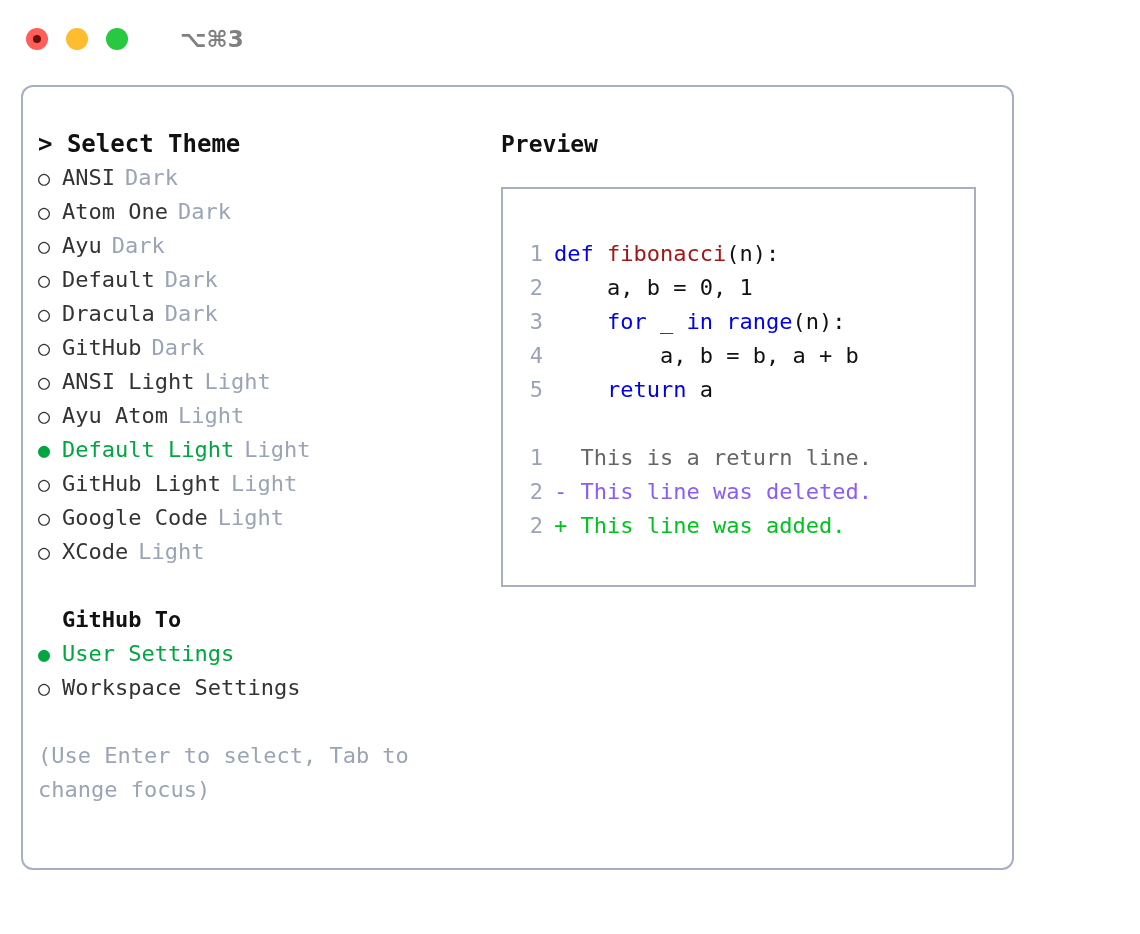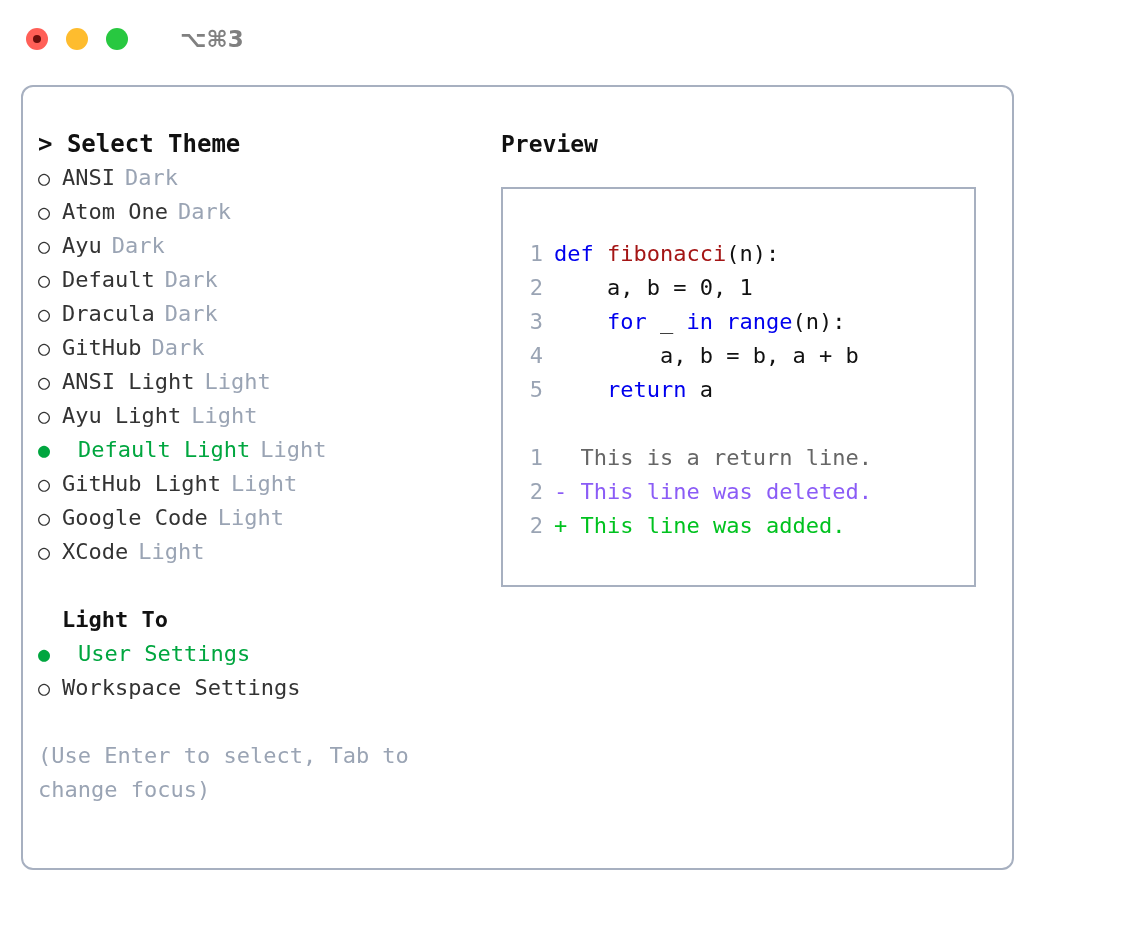--- a/index.html
+++ b/index.html
@@ -110,21 +110,21 @@
     display: inline-block;
     width: 24px;
     flex: 0 0 24px;
     font-size: 20px;
     line-height: 34px;
     color: #333333;
     text-align: left;
   }
   .row.selected .bullet { color: #00a63f; }
   .row .label { color: #333333; }
-  .row.selected .label { color: #00a63f; margin-left: 16px; }
+  .row.selected .label { color: #00a63f; }
   .row .tag {
     color: #9aa4b4;
     margin-left: 10px;
   }
 
   .spacer { height: 34px; }
 
   .subheading {
     font-size: 22px;
     font-weight: bold;
@@ -214,30 +214,30 @@
       <div class="heading">&gt; Select Theme</div>
 
       <ul class="list" id="theme-list">
           <li class="row"><span class="bullet">○</span><span class="label">ANSI</span><span class="tag">Dark</span></li>
           <li class="row"><span class="bullet">○</span><span class="label">Atom One</span><span class="tag">Dark</span></li>
           <li class="row"><span class="bullet">○</span><span class="label">Ayu</span><span class="tag">Dark</span></li>
           <li class="row"><span class="bullet">○</span><span class="label">Default</span><span class="tag">Dark</span></li>
           <li class="row"><span class="bullet">○</span><span class="label">Dracula</span><span class="tag">Dark</span></li>
           <li class="row"><span class="bullet">○</span><span class="label">GitHub</span><span class="tag">Dark</span></li>
           <li class="row"><span class="bullet">○</span><span class="label">ANSI Light</span><span class="tag">Light</span></li>
-          <li class="row"><span class="bullet">○</span><span class="label">Ayu Light</span><span class="tag">Light</span></li>
+          <li class="row"><span class="bullet">○</span><span class="label">Ayu Atom</span><span class="tag">Light</span></li>
           <li class="row selected"><span class="bullet">●</span><span class="label">Default Light</span><span class="tag">Light</span></li>
           <li class="row"><span class="bullet">○</span><span class="label">GitHub Light</span><span class="tag">Light</span></li>
           <li class="row"><span class="bullet">○</span><span class="label">Google Code</span><span class="tag">Light</span></li>
           <li class="row"><span class="bullet">○</span><span class="label">XCode</span><span class="tag">Light</span></li>
         </ul>
 
       <div class="spacer"></div>
 
-      <div class="subheading">Light To</div>
+      <div class="subheading">GitHub To</div>
 
       <ul class="list" id="apply-list">
           <li class="row selected"><span class="bullet">●</span><span class="label">User Settings</span></li>
           <li class="row"><span class="bullet">○</span><span class="label">Workspace Settings</span></li>
         </ul>
 
       <div class="hint">(Use Enter to select, Tab to change focus)</div>
     </div>
 
     <div class="right-col">

